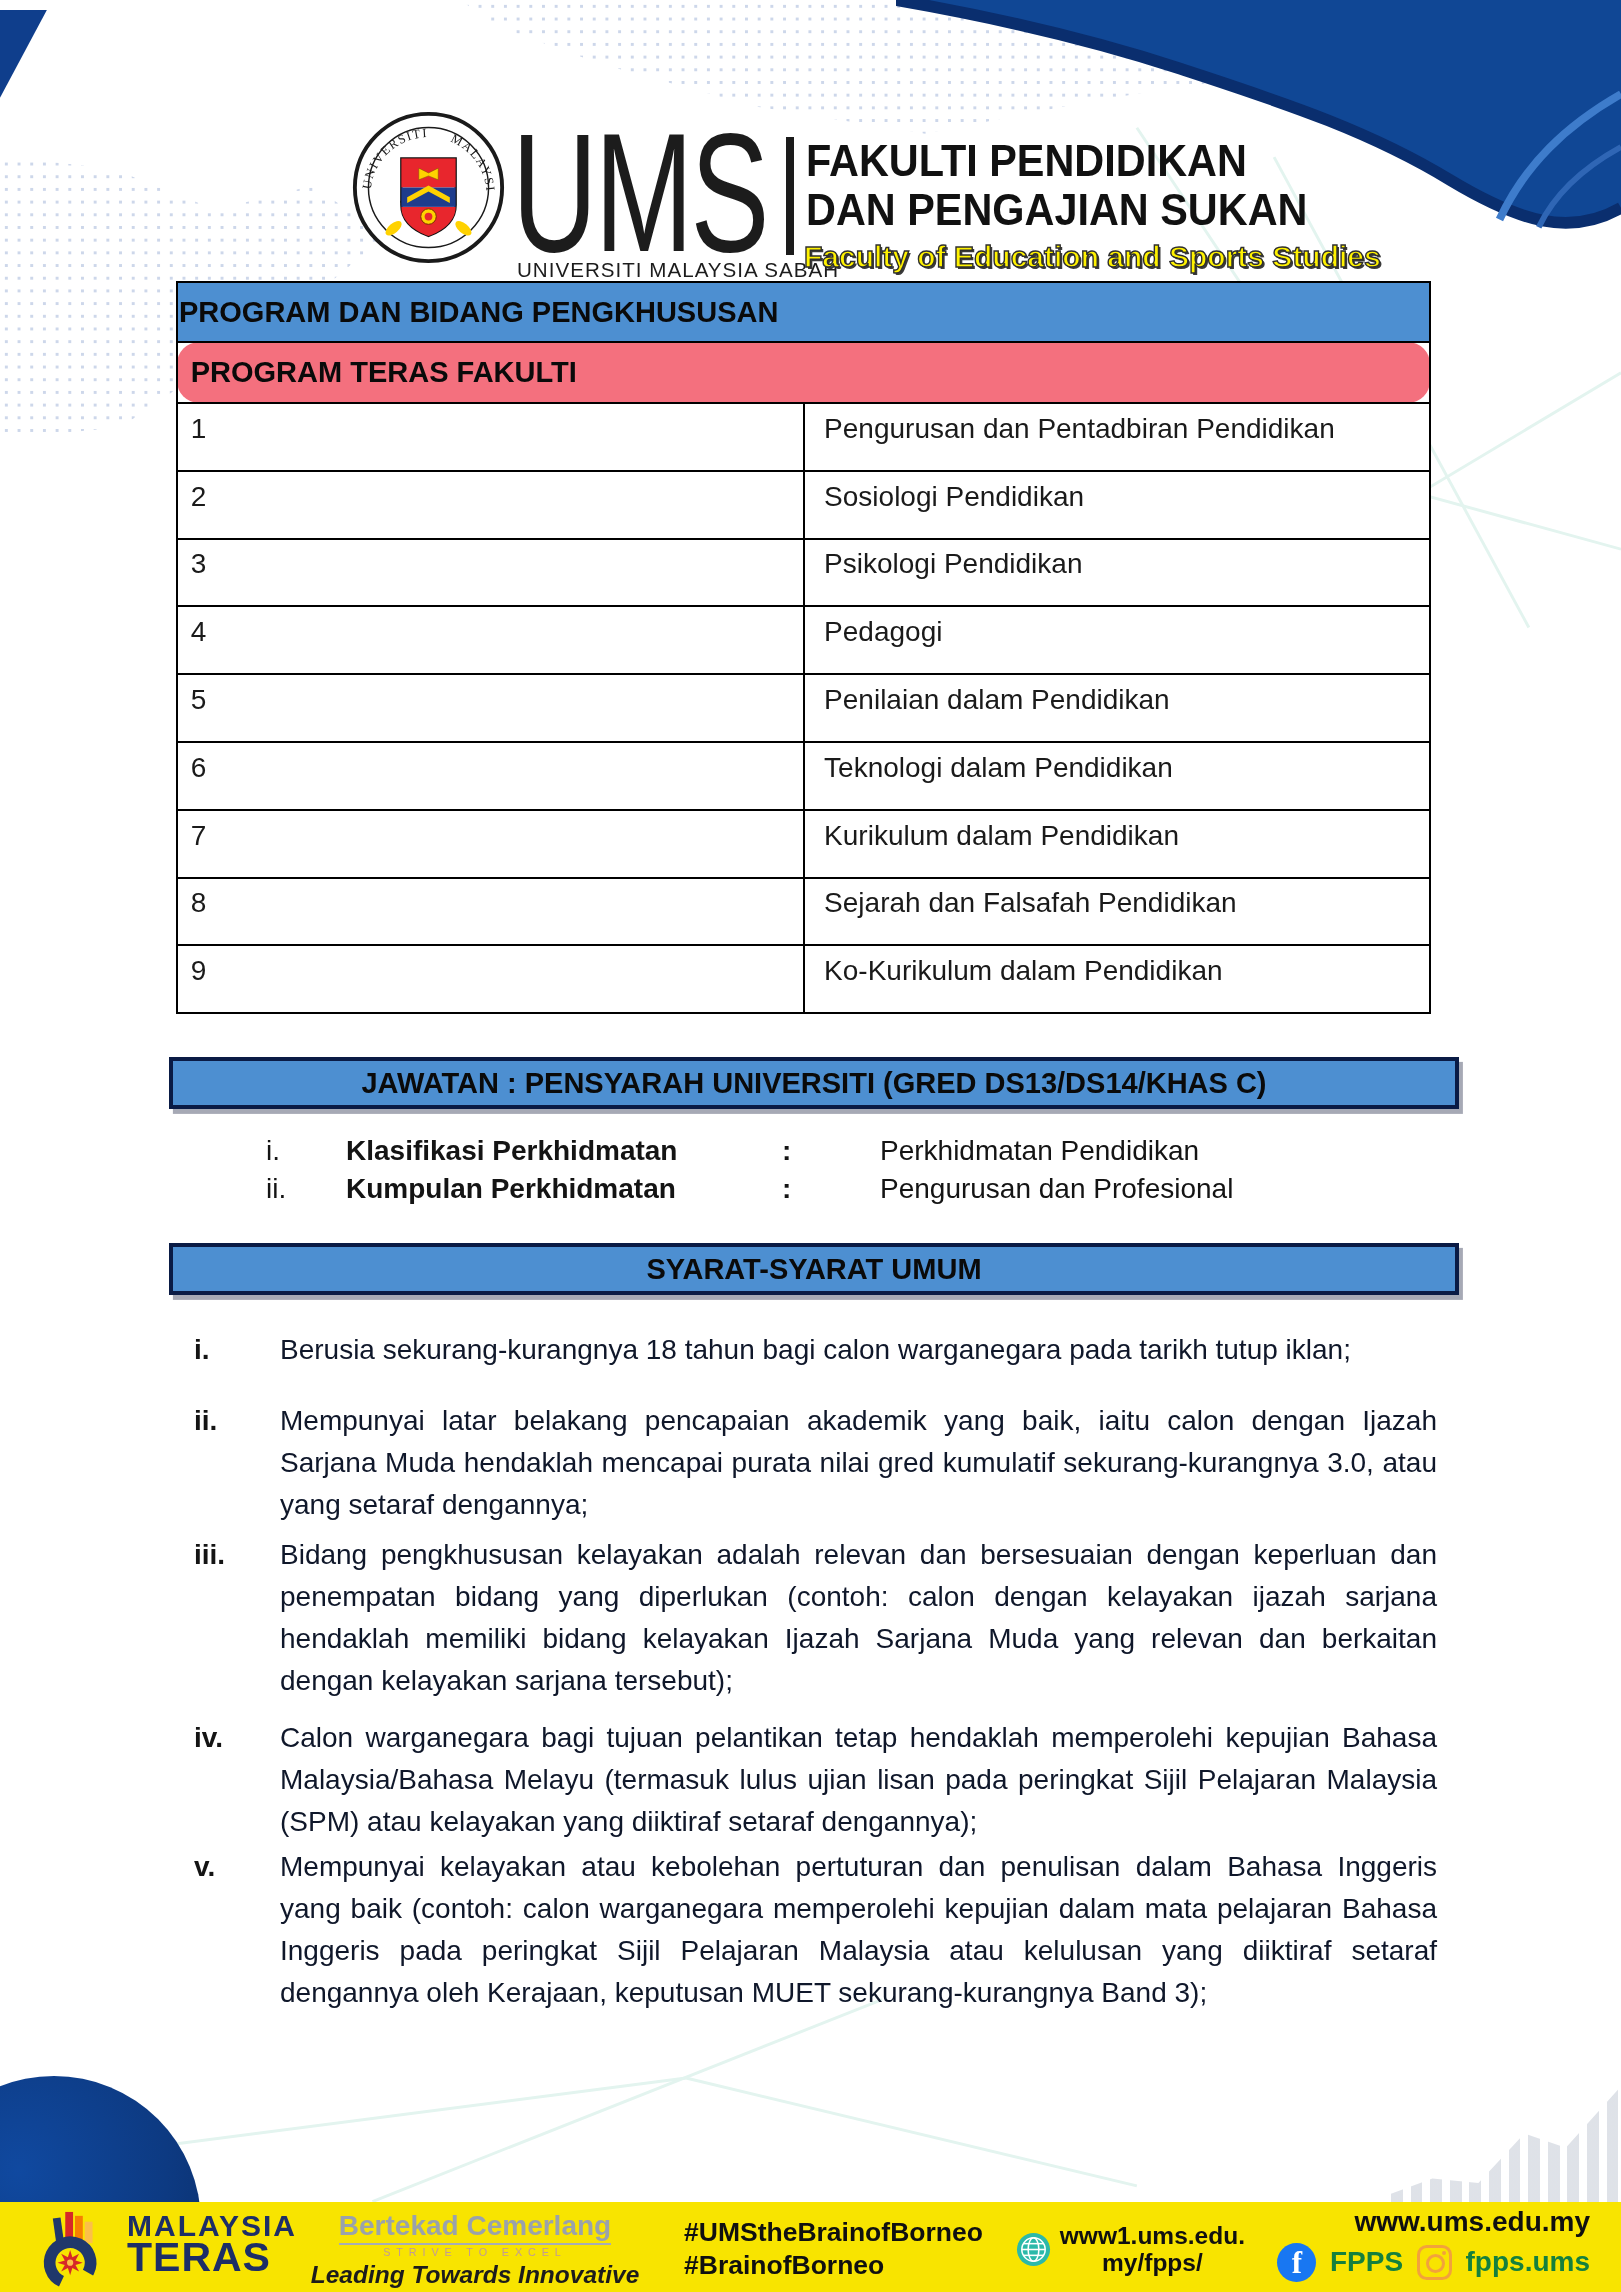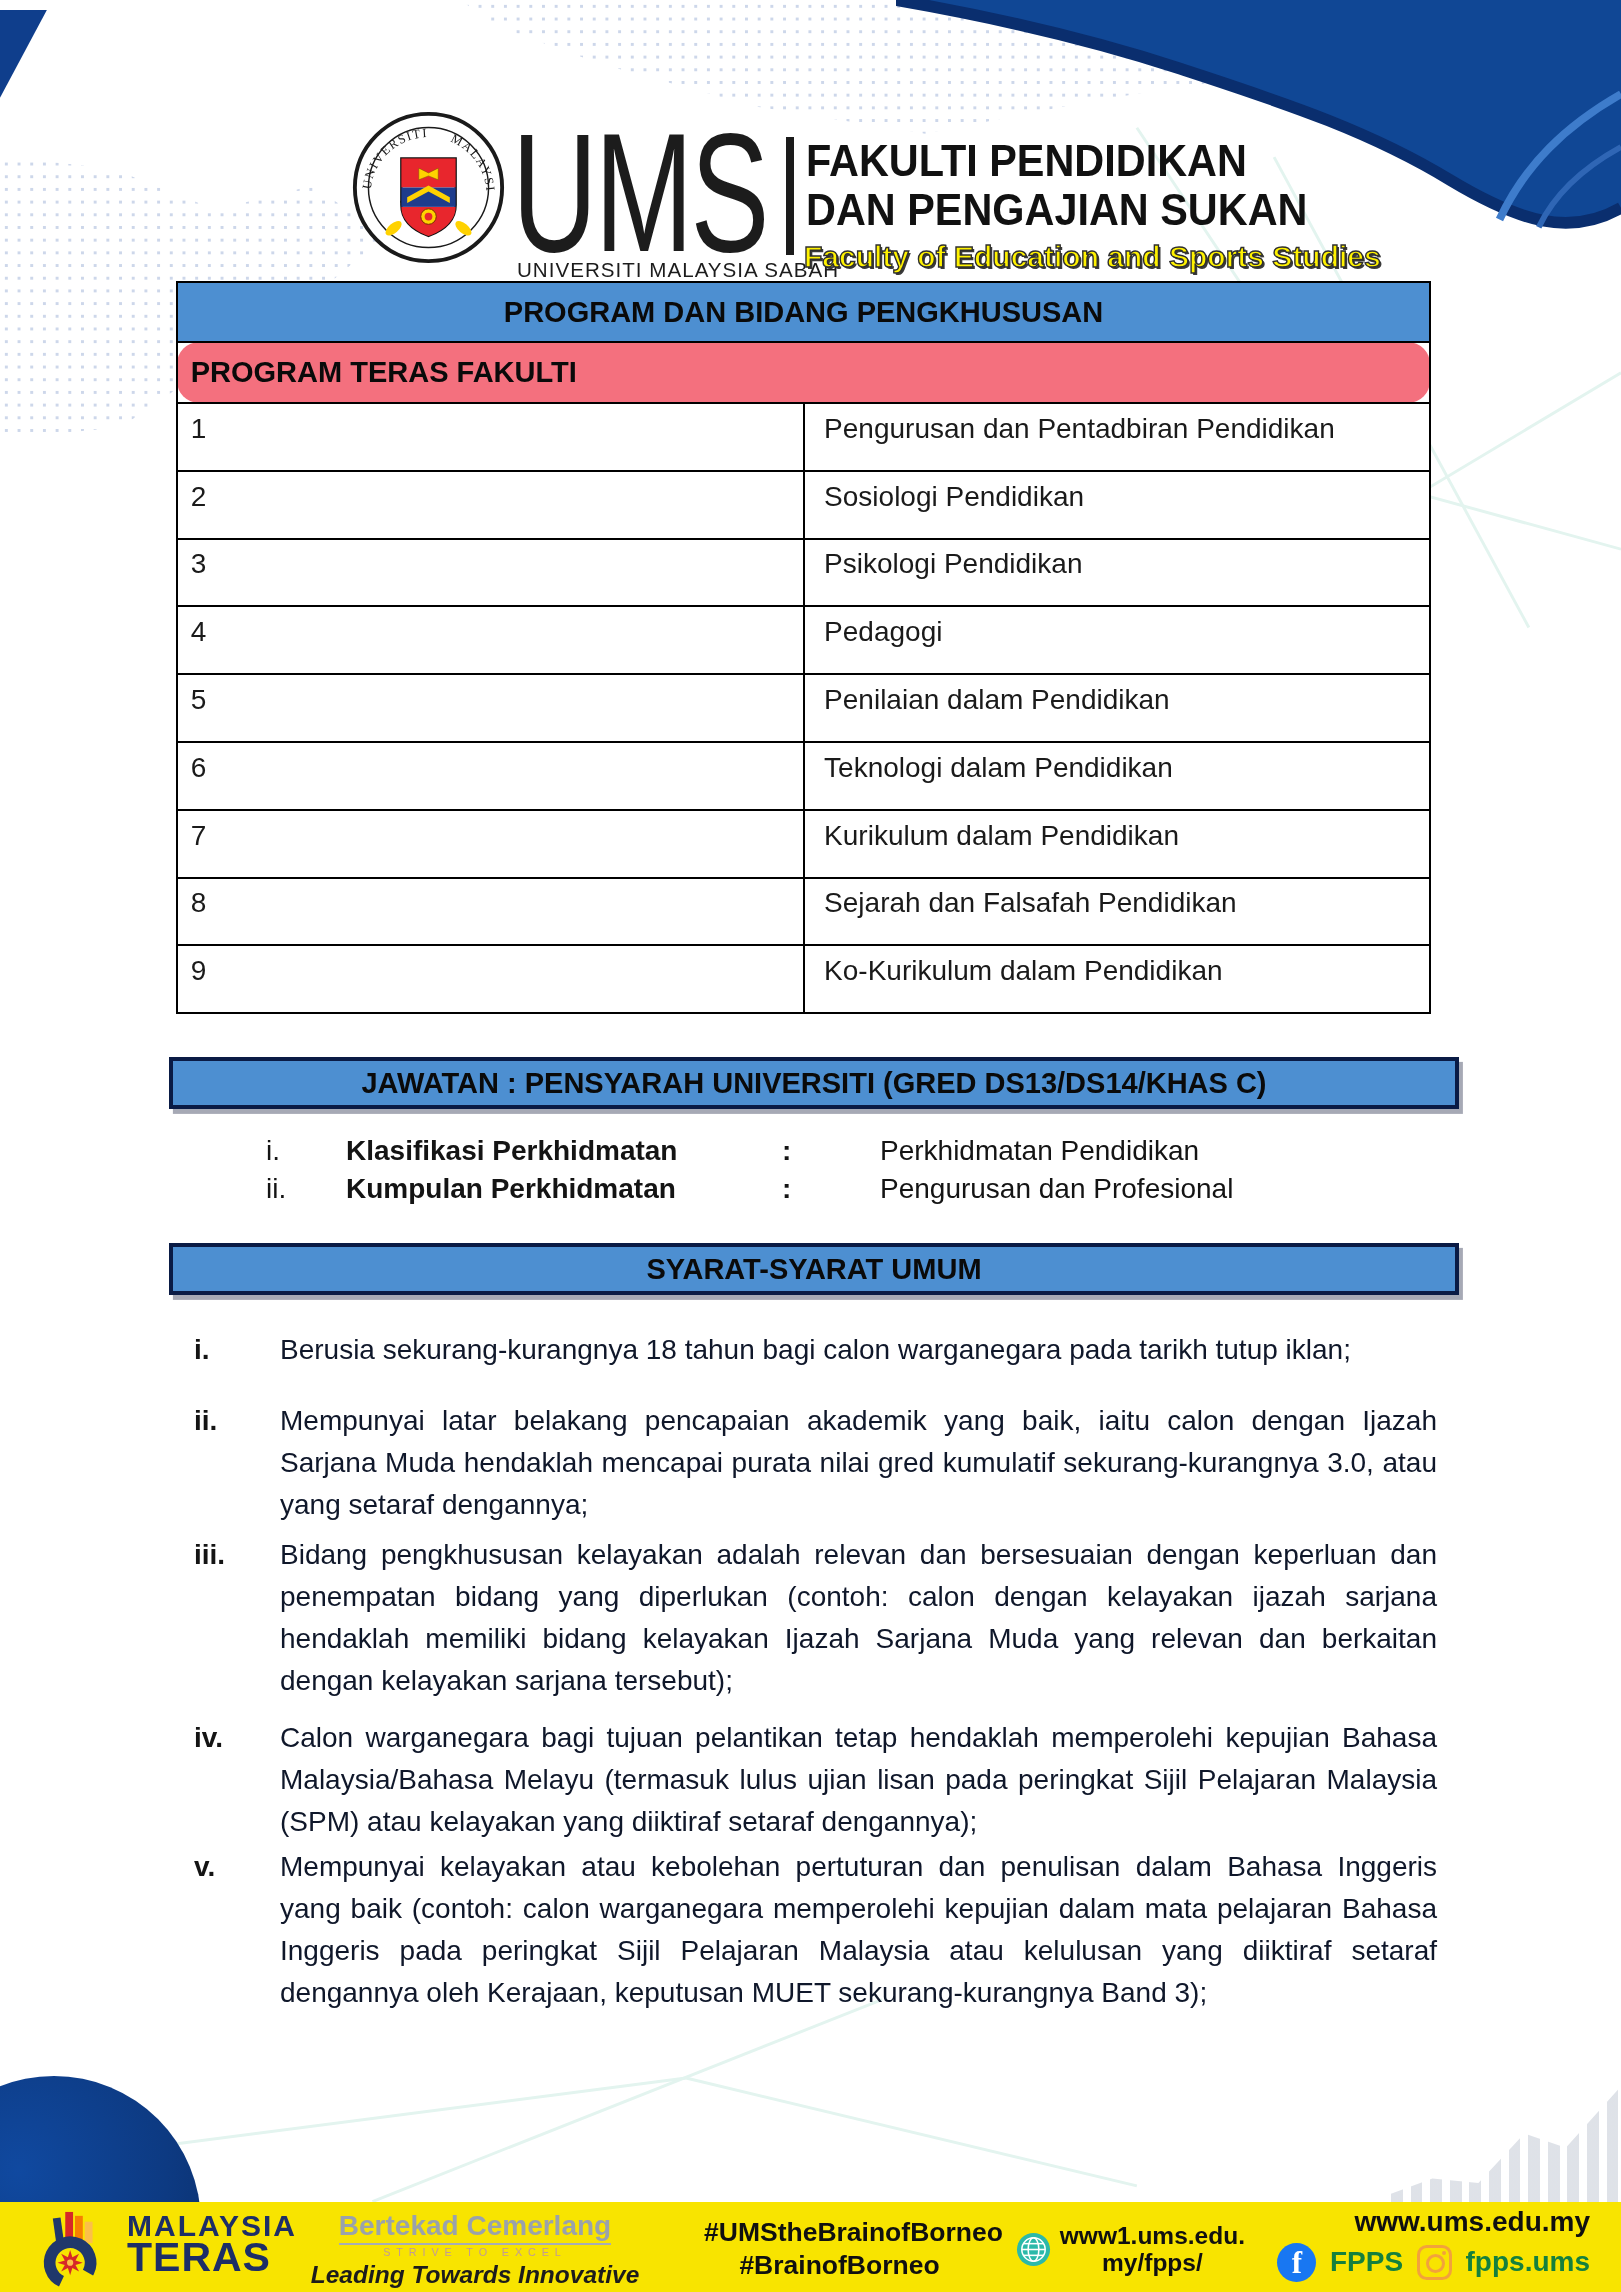--- a/index.html
+++ b/index.html
@@ -36,21 +36,21 @@
   .fac1{position:absolute;left:806px;top:135px;font-size:45px;font-weight:bold;color:#111;
     transform:scaleX(.92);transform-origin:left top;white-space:nowrap;z-index:3;}
   .fac2{position:absolute;left:806px;top:184px;font-size:45px;font-weight:bold;color:#111;
     transform:scaleX(.92);transform-origin:left top;white-space:nowrap;z-index:3;}
   .fac3{position:absolute;left:804px;top:240px;font-size:30px;font-weight:bold;color:#FFF200;
     -webkit-text-stroke:1.4px #2e2e2e;text-shadow:2px 2px 0 #3a3a3a;white-space:nowrap;z-index:3;}
   
   .program-table{position:absolute;left:176px;top:281px;width:1255px;border-collapse:collapse;
     border:2px solid #000;z-index:3;font-size:28px;color:#1a1a1a;table-layout:fixed;}
   .program-table td{border:2.9px solid #000;}
-  .program-table .t-title td{height:56px;background:#4D8FD1;font-weight:bold;text-align:center;
+  .program-table .t-title td{height:56px;background:#4D8FD1;font-weight:bold;text-align:left;
     vertical-align:middle;font-size:29px;color:#0a0a0a;}
   .program-table .t-sub td{height:57px;background:#F4707E;font-weight:bold;text-align:left;
     vertical-align:middle;padding-left:12.7px;font-size:29px;color:#0a0a0a;border-radius:22px;}
   .program-table .d-row td{height:56px;vertical-align:top;padding-top:8.8px;background:#fff;}
   .program-table .no{width:75px;padding-left:12.7px;}
   .program-table .nm{padding-left:19.6px;}
   
   .bar{position:absolute;left:169px;width:1290px;height:52px;background:#4D8FD1;
     border:4.9px solid #0A1B45;box-sizing:border-box;display:flex;align-items:center;justify-content:center;
     font-weight:bold;font-size:29px;color:#0a0a0a;z-index:3;box-shadow:3.9px 4.9px 0 rgba(20,30,60,.38);}
@@ -71,21 +71,21 @@
   .footer{position:absolute;left:0;right:0;top:2202px;bottom:0;background:#F8E400;z-index:4;}
   .madani-logo{position:absolute;left:35px;top:7.8px;}
   .madani-text{position:absolute;left:127px;top:9.8px;color:#1d2e66;font-weight:bold;line-height:.92;}
   .madani-l1{font-size:30px;letter-spacing:2px;}
   .madani-l2{font-size:41px;letter-spacing:1px;}
   .motto{position:absolute;left:289px;top:7.8px;width:372px;text-align:center;}
   .motto-title{font-size:28px;font-weight:bold;color:#9aa2ab;display:inline-block;
     border-bottom:2.9px solid #a7adb5;padding-bottom:1px;}
   .motto-sub{font-size:10.8px;letter-spacing:5.9px;color:#c09a96;margin-top:1px;}
   .motto-tag{font-size:24.5px;font-weight:bold;font-style:italic;color:#1c1c1c;margin-top:2.9px;}
-  .hashtags{position:absolute;left:704px;top:13.7px;width:271px;text-align:center;
+  .hashtags{position:absolute;left:684px;top:13.7px;width:271px;
     font-size:26.5px;font-weight:bold;color:#101010;line-height:33px;}
   .webblock{position:absolute;left:1015px;top:19.6px;display:flex;align-items:center;gap:7.8px;}
   .webblock .wb-text{font-size:24.5px;font-weight:bold;color:#101010;line-height:27.4px;text-align:center;}
   .rightblock{position:absolute;right:31px;top:3.9px;text-align:right;}
   .rb-url{font-size:28px;font-weight:bold;color:#101010;}
   .rb-social{display:flex;align-items:center;gap:13.7px;margin-top:4.9px;justify-content:flex-end;}
   .rb-social .soc-label{font-size:28px;font-weight:bold;color:#15803d;}
   .fb-icon{width:39px;height:39px;border-radius:50%;background:#1877F2;color:#fff;
     display:flex;align-items:center;justify-content:center;font-family:"Liberation Serif",serif;
     font-weight:bold;font-size:31px;line-height:1;}

